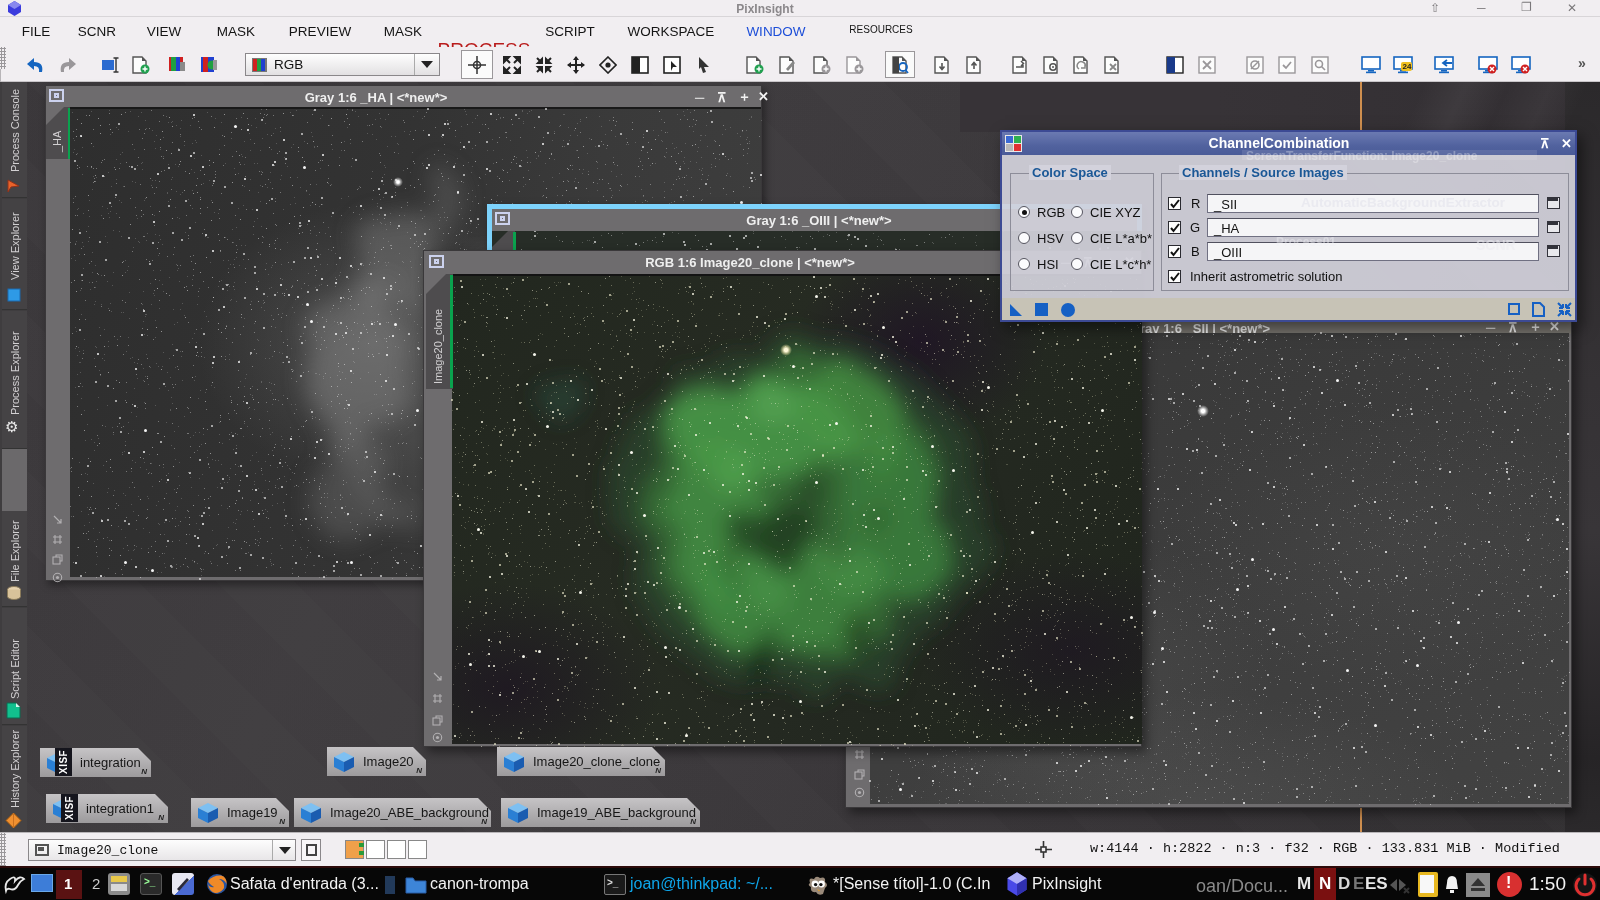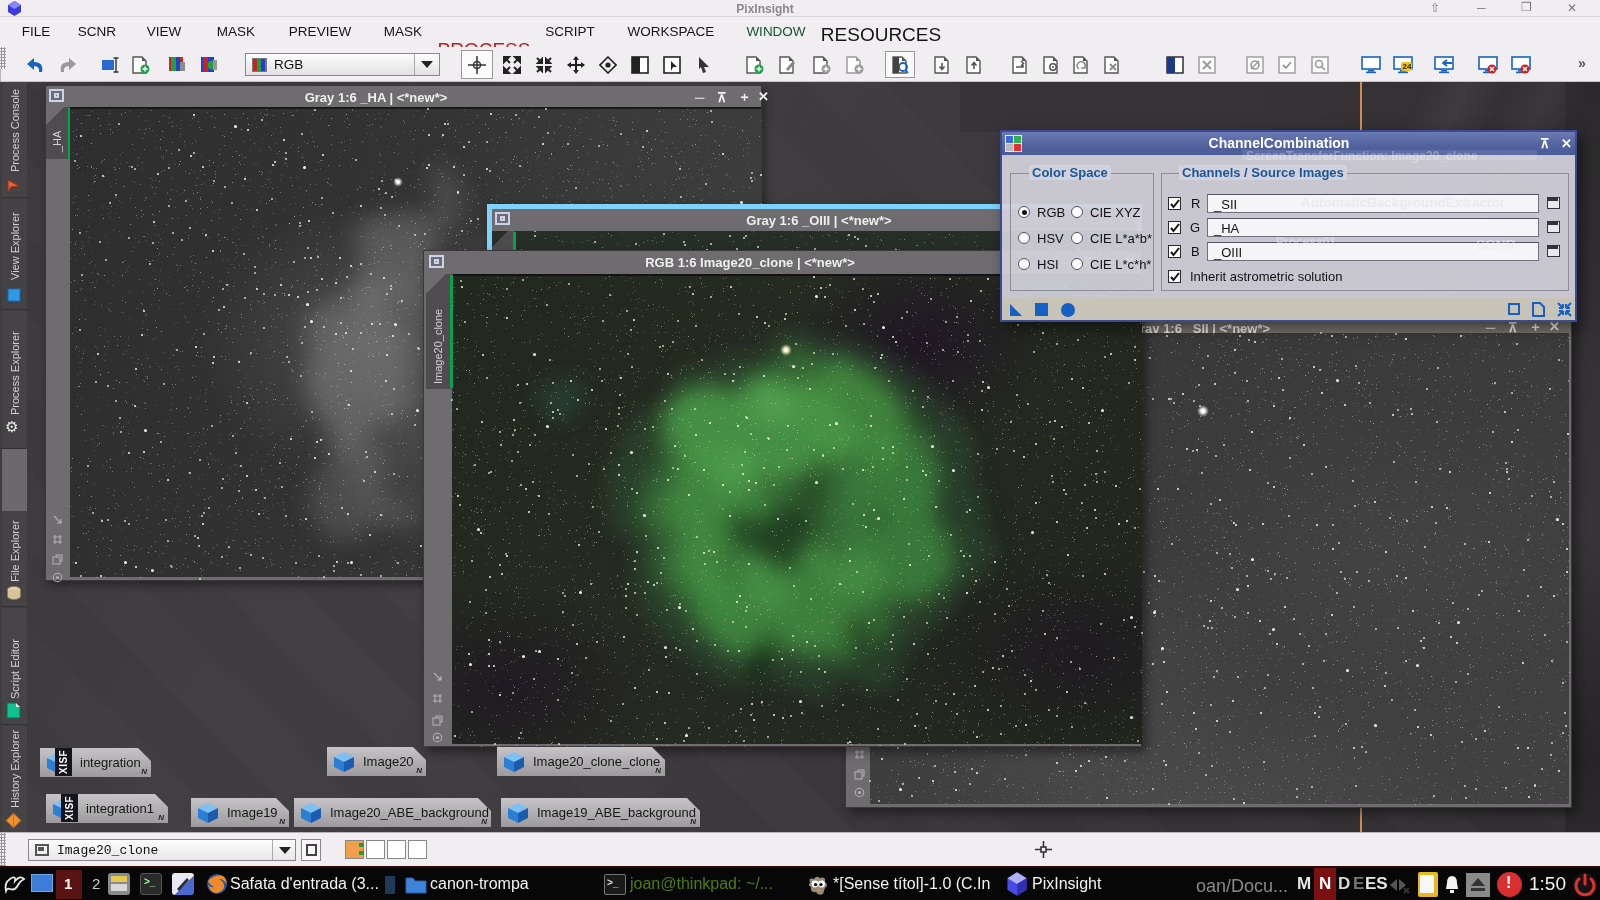--- a/index.html
+++ b/index.html
@@ -60,22 +60,22 @@
 <div class="abs" style="left:0;top:17px;width:1600px;height:30px;background:#f1eef1">
       <span class="abs" style="left:36px;top:7px;transform:translateX(-50%);font-size:13.5px;color:#141414">FILE</span>
       <span class="abs" style="left:97px;top:7px;transform:translateX(-50%);font-size:13.5px;color:#141414">SCNR</span>
       <span class="abs" style="left:164px;top:7px;transform:translateX(-50%);font-size:13.5px;color:#141414">VIEW</span>
       <span class="abs" style="left:236px;top:7px;transform:translateX(-50%);font-size:13.5px;color:#141414">MASK</span>
       <span class="abs" style="left:320px;top:7px;transform:translateX(-50%);font-size:13.5px;color:#141414">PREVIEW</span>
       <span class="abs" style="left:403px;top:7px;transform:translateX(-50%);font-size:13.5px;color:#141414">MASK</span>
       <span class="abs" style="left:484px;top:22px;transform:translateX(-50%);font-size:19px;color:#b91c1c">PROCESS</span>
       <span class="abs" style="left:570px;top:7px;transform:translateX(-50%);font-size:13.5px;color:#141414">SCRIPT</span>
       <span class="abs" style="left:671px;top:7px;transform:translateX(-50%);font-size:13.5px;color:#141414">WORKSPACE</span>
-      <span class="abs" style="left:776px;top:7px;transform:translateX(-50%);font-size:13.5px;color:#14532d">WINDOW</span>
-      <span class="abs" style="left:881px;top:7px;transform:translateX(-50%);font-size:19px;color:#141414">RESOURCES</span>
+      <span class="abs" style="left:776px;top:7px;transform:translateX(-50%);font-size:13.5px;color:#1d4ed8">WINDOW</span>
+      <span class="abs" style="left:881px;top:7px;transform:translateX(-50%);font-size:10px;color:#141414">RESOURCES</span>
     </div>
     <div class="abs" id="toolbar" style="left:0;top:47px;width:1600px;height:35px;background:#f1eef1;border-bottom:1px solid #c8c5c8">
       <div class="grip" style="left:8px;top:7px;height:22px"></div>
       <svg class="abs" style="left:25px;top:9px" width="21" height="18">
         <path d="M4 16 Q2 6 12 6 L12 2 L19 8 L12 14 L12 10 Q6 10 7 16 Z" fill="#1565c0" transform="scale(-1,1) translate(-21,0)"></path>
       </svg>
       <svg class="abs" style="left:57px;top:9px" width="21" height="18">
         <path d="M4 16 Q2 6 12 6 L12 2 L19 8 L12 14 L12 10 Q6 10 7 16 Z" fill="#9a979a"></path>
       </svg>
       <div class="vsep" style="left:89px;top:6px;height:24px"></div>
@@ -701,20 +701,21 @@
  <div class="abs" style="left:408px;top:7px;width:19px;height:19px;background:#fff;border:1px solid #888"></div>
  <div class="grip" style="left:437px;top:6px;height:22px"></div>
  <div class="grip" style="left:633px;top:6px;height:22px"></div>
  <svg class="abs" style="left:1035px;top:8px" width="17" height="17">
         <g stroke="#333" stroke-width="1.6">
           <path d="M8.5 0 V6 M8.5 11 V17 M0 8.5 H6 M11 8.5 H17"></path>
           <rect x="6" y="6" width="5" height="5" fill="none"></rect>
         </g>
       </svg>
 
+ <span class="abs" style="left:1090px;top:8px;font-family:'Liberation Mono',monospace;font-size:13.5px;color:#111">w:4144 · h:2822 · n:3 · f32 · RGB · 133.831 MiB · Modified</span>
 </div>
 
 <div class="abs" style="left:0;top:866px;width:1600px;height:34px;background:#070707;border-top:2px solid #2d0a0a">
  <svg class="abs" style="left:2px;top:3px" width="26" height="26" viewBox="0 0 26 26">
         <path d="M4 20 Q2 12 8 8 Q14 4 13 10 Q18 4 22 8 Q18 10 16 14 Q13 20 8 18 Q5 17 4 20 Z" fill="none" stroke="#e8e8e8" stroke-width="1.8"></path>
       </svg>
  <div class="abs" style="left:31px;top:6px;width:22px;height:18px;background:#3d7dd8;border:1px solid #6aa8e8"></div>
  <div class="abs" style="left:56px;top:2px;width:26px;height:29px;background:#5a1212">
         <span style="position:absolute;left:8px;top:5px;color:#fff;font-weight:bold;font-size:15px">1</span>
       </div>
@@ -737,21 +738,21 @@
       </svg>
  <span class="abs" style="left:230px;top:7px;color:#f2f2f2;font-size:16px">Safata d'entrada (3...</span>
  <div class="abs" style="left:385px;top:8px;width:10px;height:18px;background:#223a5a"></div>
  <svg class="abs" style="left:405px;top:6px" width="22" height="20">
         <path d="M1 4 h7 l2 3 h11 v12 h-20 z" fill="#3d85d8" stroke="#2a5fa8"></path>
       </svg>
  <span class="abs" style="left:430px;top:7px;color:#f2f2f2;font-size:16px">canon-trompa</span>
  <div class="abs" style="left:604px;top:6px;width:22px;height:21px;background:#1a1a1a;border:1px solid #777;border-radius:2px">
         <span style="position:absolute;left:2px;top:2px;color:#ddd;font-size:10px;font-weight:bold">&gt;_</span>
       </div>
- <span class="abs" style="left:630px;top:7px;color:#4d7c0f;font-size:16px">joan@thinkpad: ~/...</span>
+ <span class="abs" style="left:630px;top:7px;color:#0ea5e9;font-size:16px">joan@thinkpad: ~/...</span>
  <svg class="abs" style="left:806px;top:5px" width="24" height="24" viewBox="0 0 24 24">
         <path d="M4 10 Q2 4 8 6 Q10 2 14 5 Q20 3 19 9 Q23 12 19 15 L17 21 Q12 23 10 19 Q4 20 5 14 Q1 12 4 10 Z" fill="#9a8a7a"></path>
         <circle cx="9" cy="11" r="3.4" fill="#fff"></circle>
         <circle cx="15.5" cy="11" r="3.4" fill="#fff"></circle>
         <circle cx="9.6" cy="11.6" r="1.7" fill="#111"></circle>
         <circle cx="14.9" cy="11.6" r="1.7" fill="#111"></circle>
         <path d="M11 16 l3 1.5 l-1 1 z" fill="#e8a020"></path>
       </svg>
  <span class="abs" style="left:833px;top:7px;color:#f2f2f2;font-size:16px">*[Sense títol]-1.0 (C.In</span>
  <svg class="abs" style="left:1006px;top:4px" width="22" height="24" viewBox="0 0 15 16">

